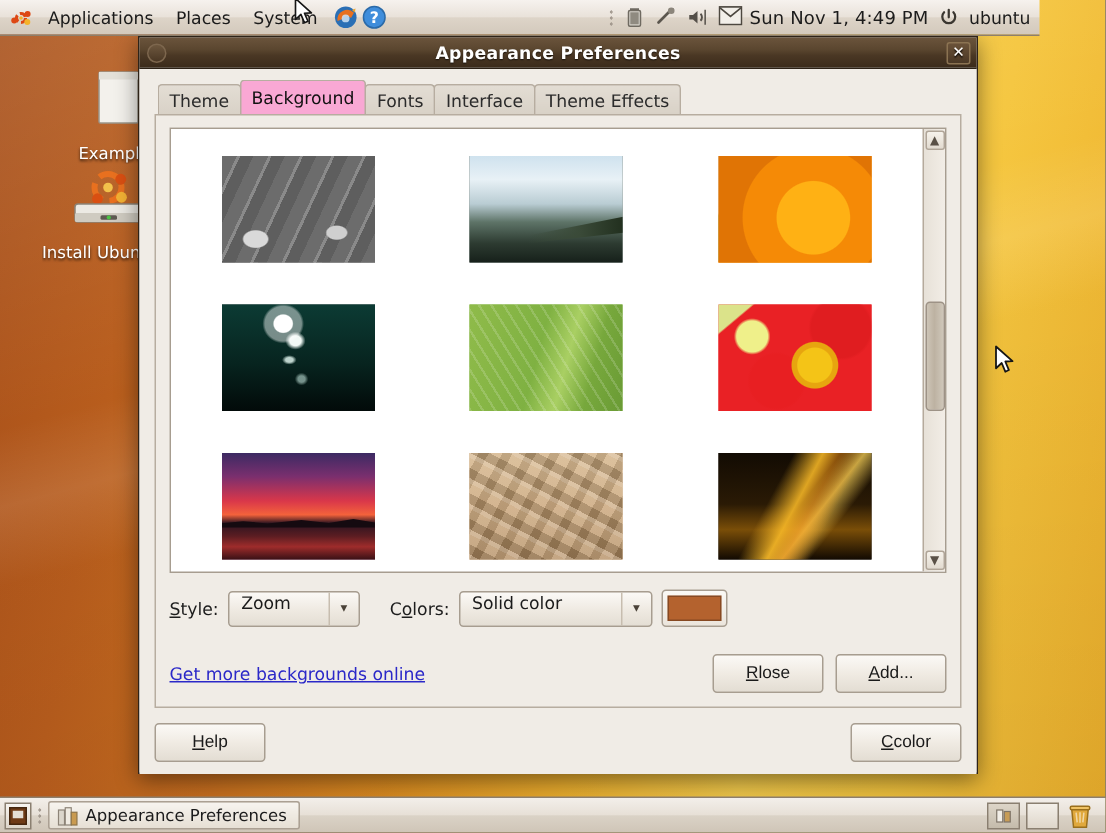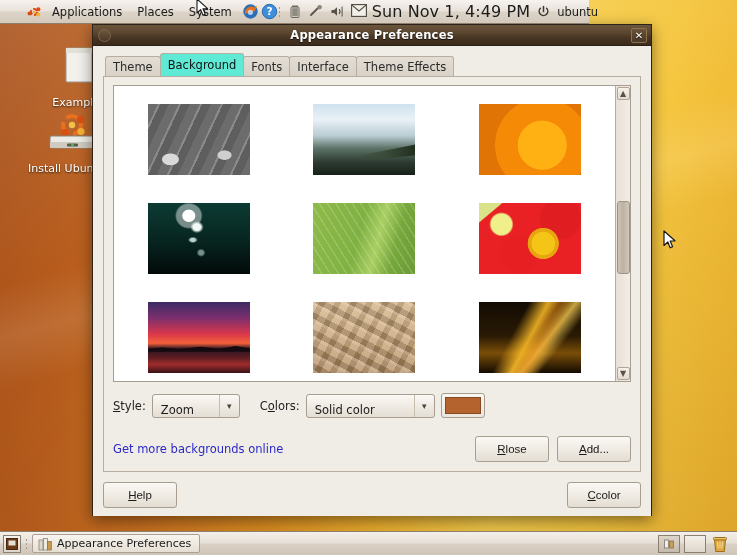--- a/index.html
+++ b/index.html
@@ -14,39 +14,38 @@
   
   #desktop {
     position: absolute; left: 0; top: 0; width: 737px; height: 555px;
     background:
       linear-gradient(165deg, rgba(255,255,255,0.12) 0%, rgba(255,255,255,0.00) 38%, rgba(255,255,255,0.10) 45%, rgba(0,0,0,0.02) 52%, rgba(0,0,0,0.07) 100%),
       linear-gradient(100deg, #a8501a 0%, #b85d1d 14%, #c9701f 28%, #dd8d21 42%, #eeb02e 56%, #f6cd4c 70%, #f5c63f 82%, #edb02c 100%);
   }
 
   
   #top-panel {
-    position: absolute; left: 0; top: 0; width: 589px; height: 24px;
+    position: absolute; left: 0; top: 0; width: 693px; height: 24px;
     background: linear-gradient(to bottom, #f6f2ee 0%, #e9e2da 48%, #ddd4c8 52%, #d3c9bc 100%);
     border-bottom: 1px solid #8d7f6c;
     display: flex; align-items: center;
     font-size: 11.5px; color: #1a1a1a;
     z-index: 50;
-    padding-left: 20px;
   }
   .menu-item { padding: 2px 7px; margin-right: 1px; cursor: default; white-space: nowrap; }
   #panel-left { display: flex; align-items: center; padding-left: 4px; }
   #panel-right { margin-left: auto; display: flex; align-items: center; padding-right: 6px; gap: 7px; }
 
   .ubuntu-logo {
     width: 16px; height: 16px; margin: 0 3px 0 2px; flex: none;
   }
   .launcher-ico { width: 17px; height: 17px; flex: none; margin-left: 2px; }
 
   .tray-ico { width: 14px; height: 15px; flex: none; }
-  .clock { font-size: 16px; color: #1c1c1c; white-space: nowrap; letter-spacing: .1px; }
+  .clock { font-size: 12px; color: #1c1c1c; white-space: nowrap; letter-spacing: .1px; }
   .sessname { font-size: 11.5px; color: #1c1c1c; }
   .grip { width: 3px; height: 12px; flex:none;
     background-image: radial-gradient(circle, #9a9086 40%, transparent 41%);
     background-size: 3px 4px; opacity:.85; }
 
   
   .desk-icon {
     position: absolute; width: 74px; text-align: center; color: #fff;
     font-size: 11px; text-shadow: 0 1px 2px rgba(0,0,0,.75); z-index: 5;
   }
@@ -100,21 +99,21 @@
     font-size: 11.5px; color: #2b2b2b;
     padding: 3px 7px 3px 7px;
     border: 1px solid #b7ada0;
     border-bottom: none;
     border-radius: 3px 3px 0 0;
     background: linear-gradient(to bottom, #e3ddd4, #d8d1c6);
     margin-right: -1px;
     position: relative; top: 1px; cursor: default; white-space: nowrap;
   }
   .tab.active {
-    background: #5eead4;
+    background: #f9a8d4;
     color: #111; top: 0; padding-top: 4px; padding-bottom: 4px;
     border-color: #b7ada0; z-index: 3;
   }
   #tabpage {
     flex: 1 1 auto; min-height: 0;
     border: 1px solid #b7ada0;
     background: #f0ece6;
     padding: 8px 9px 9px 9px;
     display: flex; flex-direction: column;
     position: relative; z-index: 1;
@@ -209,21 +208,21 @@
     position: absolute; left: 0; width: 13px; top: 38%; height: 27%;
     background: linear-gradient(to right,#cdc4b6,#bdb2a2 45%,#cfc7ba);
     border: 1px solid #9d9286; border-radius: 3px; cursor: pointer;
   }
 
   
   #optrow { display: flex; align-items: center; gap: 6px; margin-top: 11px; }
   .lbl { font-size: 11.5px; color: #1d1d1d; }
   .lbl u { text-decoration: underline; }
   .combo {
-    display: flex; align-items: flex-end; height: 24px;
+    display: flex; align-items: flex-start; height: 24px;
     border: 1px solid #a79d90; border-radius: 3px;
     background: linear-gradient(to bottom,#fbf9f6 0%,#efeae2 52%,#e4ded4 100%);
     font-size: 11.5px; color: #1a1a1a; cursor: pointer; white-space: nowrap;
   }
   .combo .val { padding: 0 8px; flex: 1 1 auto; }
   .combo .arrow {
     width: 20px; height: 100%; flex: none;
     border-left: 1px solid #c7bdaf;
     display:flex; align-items:center; justify-content:center; color:#4a4238; font-size:9px;
   }
@@ -232,21 +231,21 @@
   #color-swatch {
     width: 44px; height: 25px; border: 1px solid #a79d90; border-radius: 3px;
     background: linear-gradient(to bottom,#faf8f4,#ebe5dc);
     padding: 3px; cursor: pointer;
   }
   #color-swatch i { display:block; width:100%; height:100%; border:1px solid rgba(0,0,0,.25); }
 
   
   #actionrow { display: flex; align-items: center; margin-top: 18px; }
   #bg-link {
-    font-size: 11.5px; color: #2b28c8; cursor: pointer;
+    font-size: 11.5px; color: #2b28c8; text-decoration: underline; cursor: pointer;
   }
   #actionrow .spacer { flex: 1 1 auto; }
   .btn {
     min-width: 74px; height: 26px; padding: 0 13px;
     border: 1px solid #a79d90; border-radius: 3px;
     background: linear-gradient(to bottom,#fbf9f6 0%,#f0ebe3 50%,#e3ddd3 100%);
     font-size: 11.5px; color: #1a1a1a; cursor: pointer;
     display: inline-flex; align-items: center; justify-content: center;
   }
   .btn u { text-decoration: underline; }

